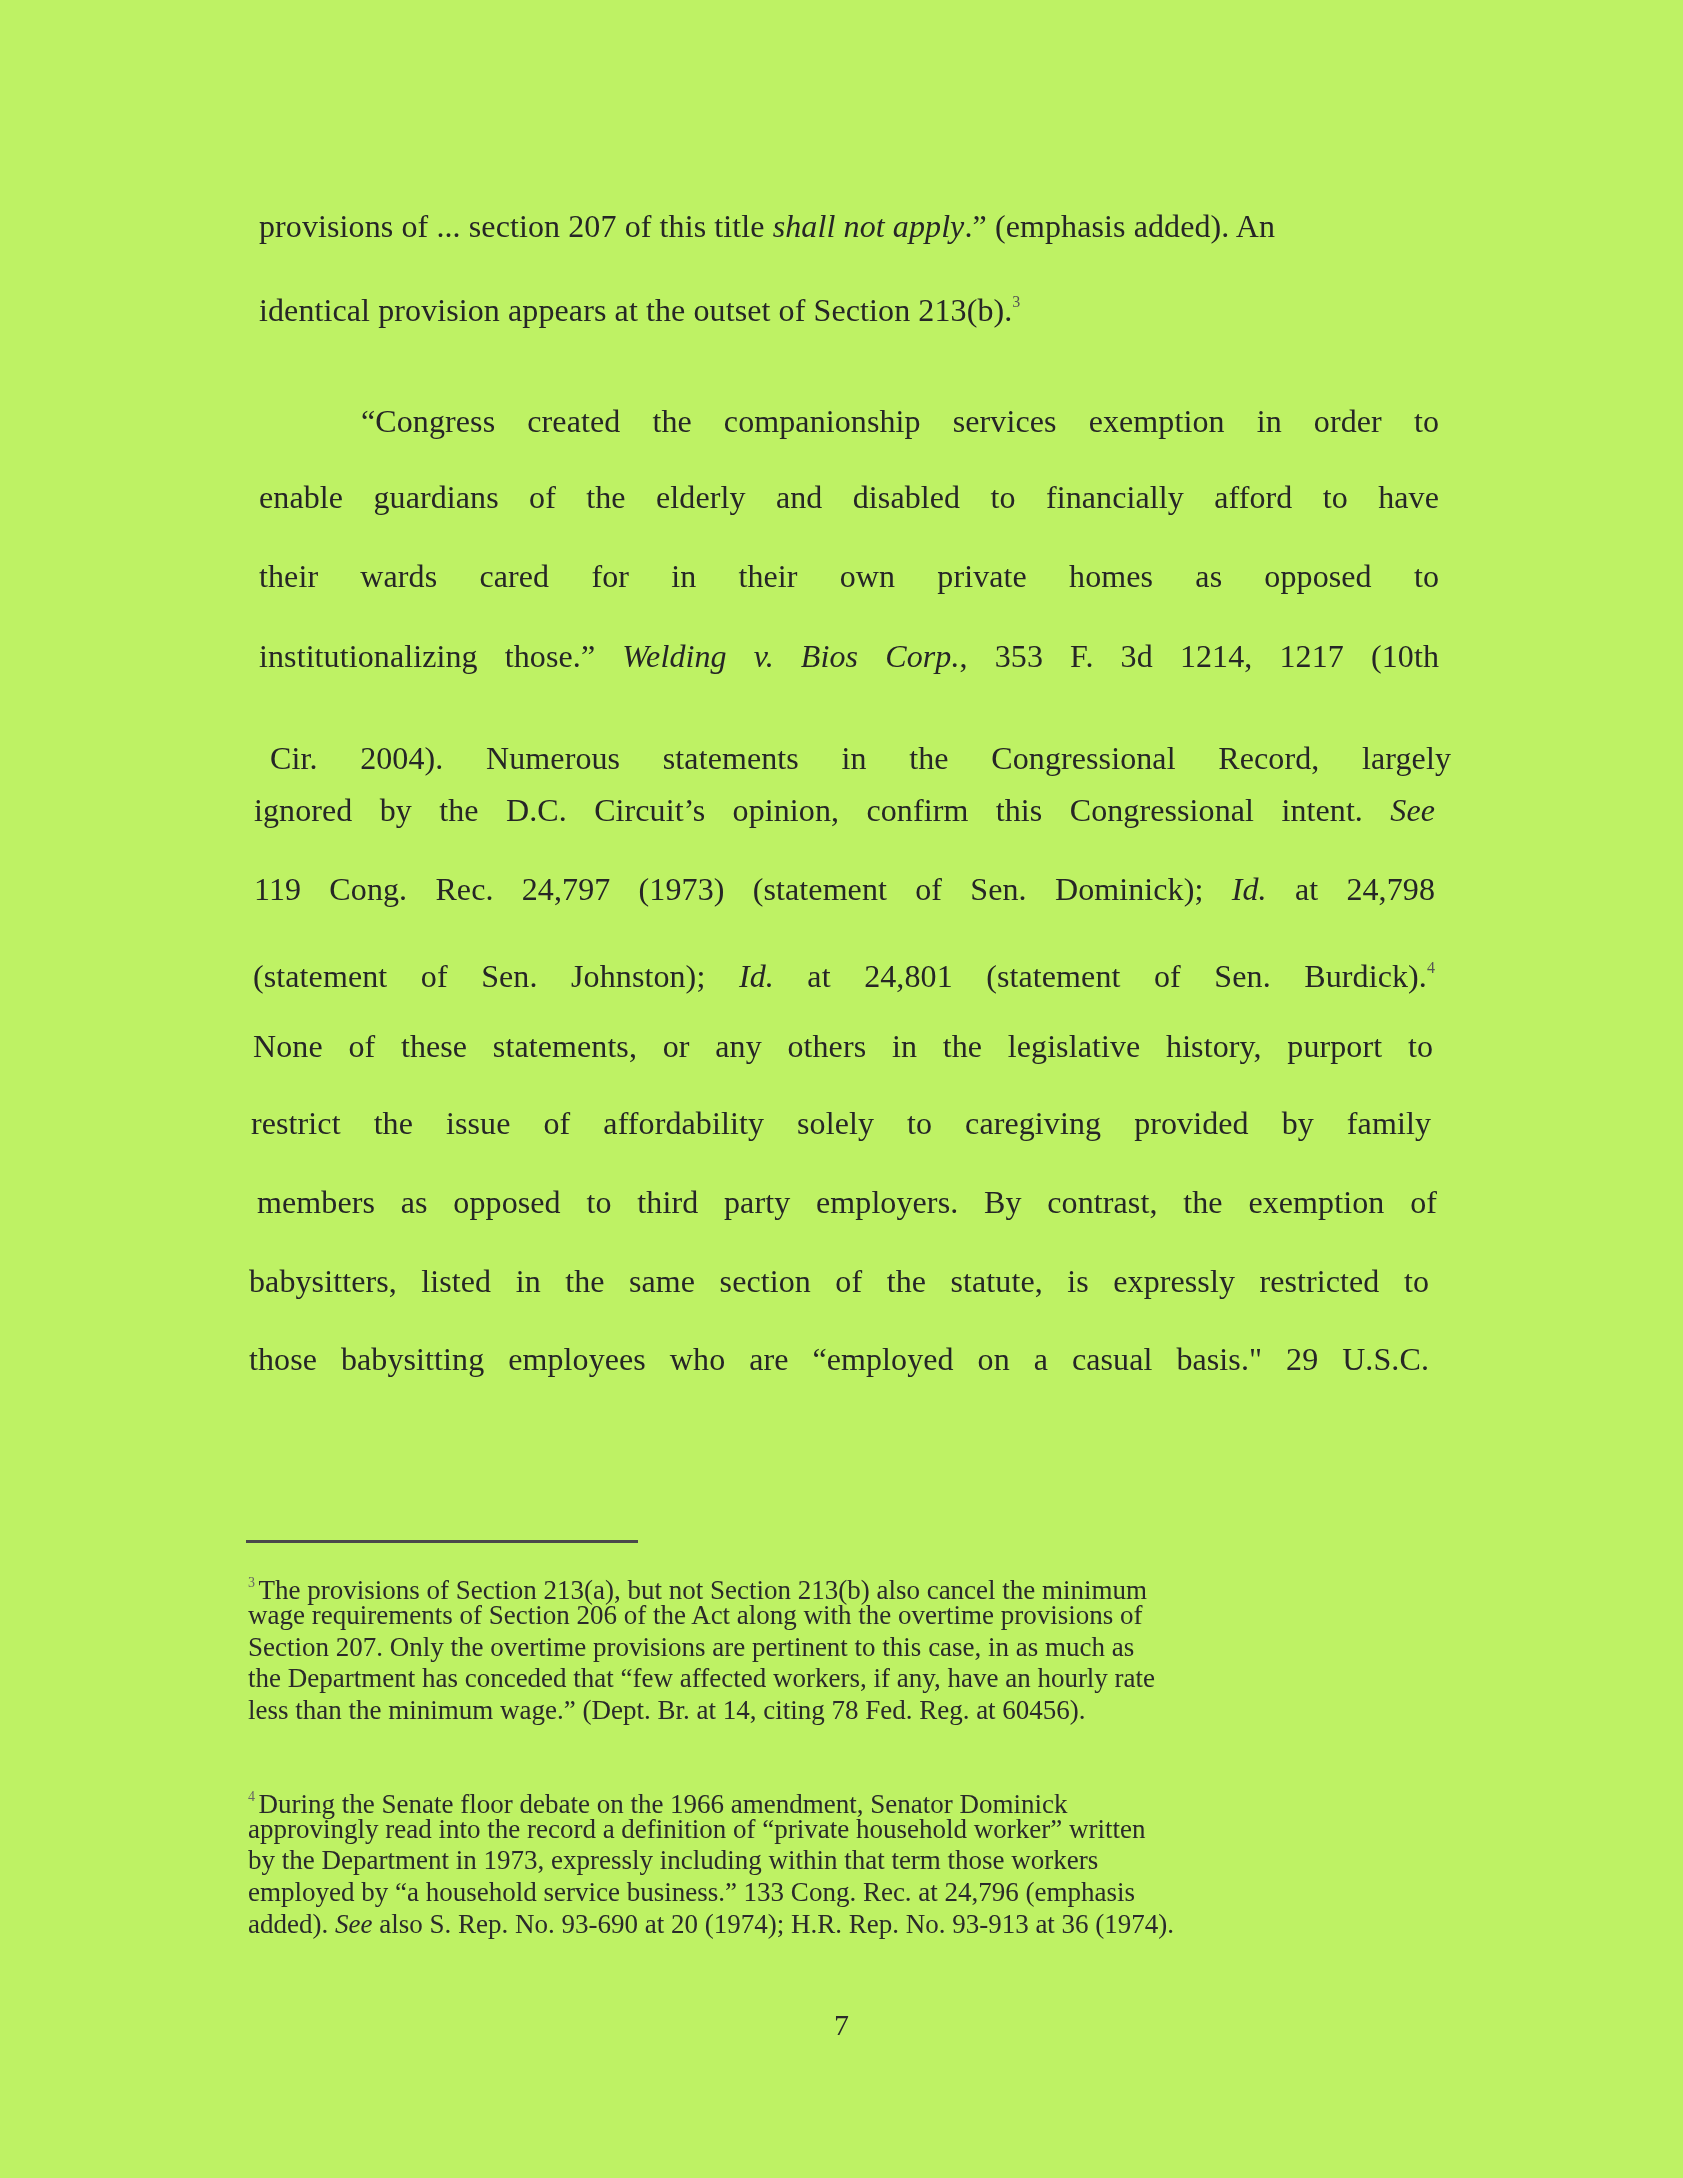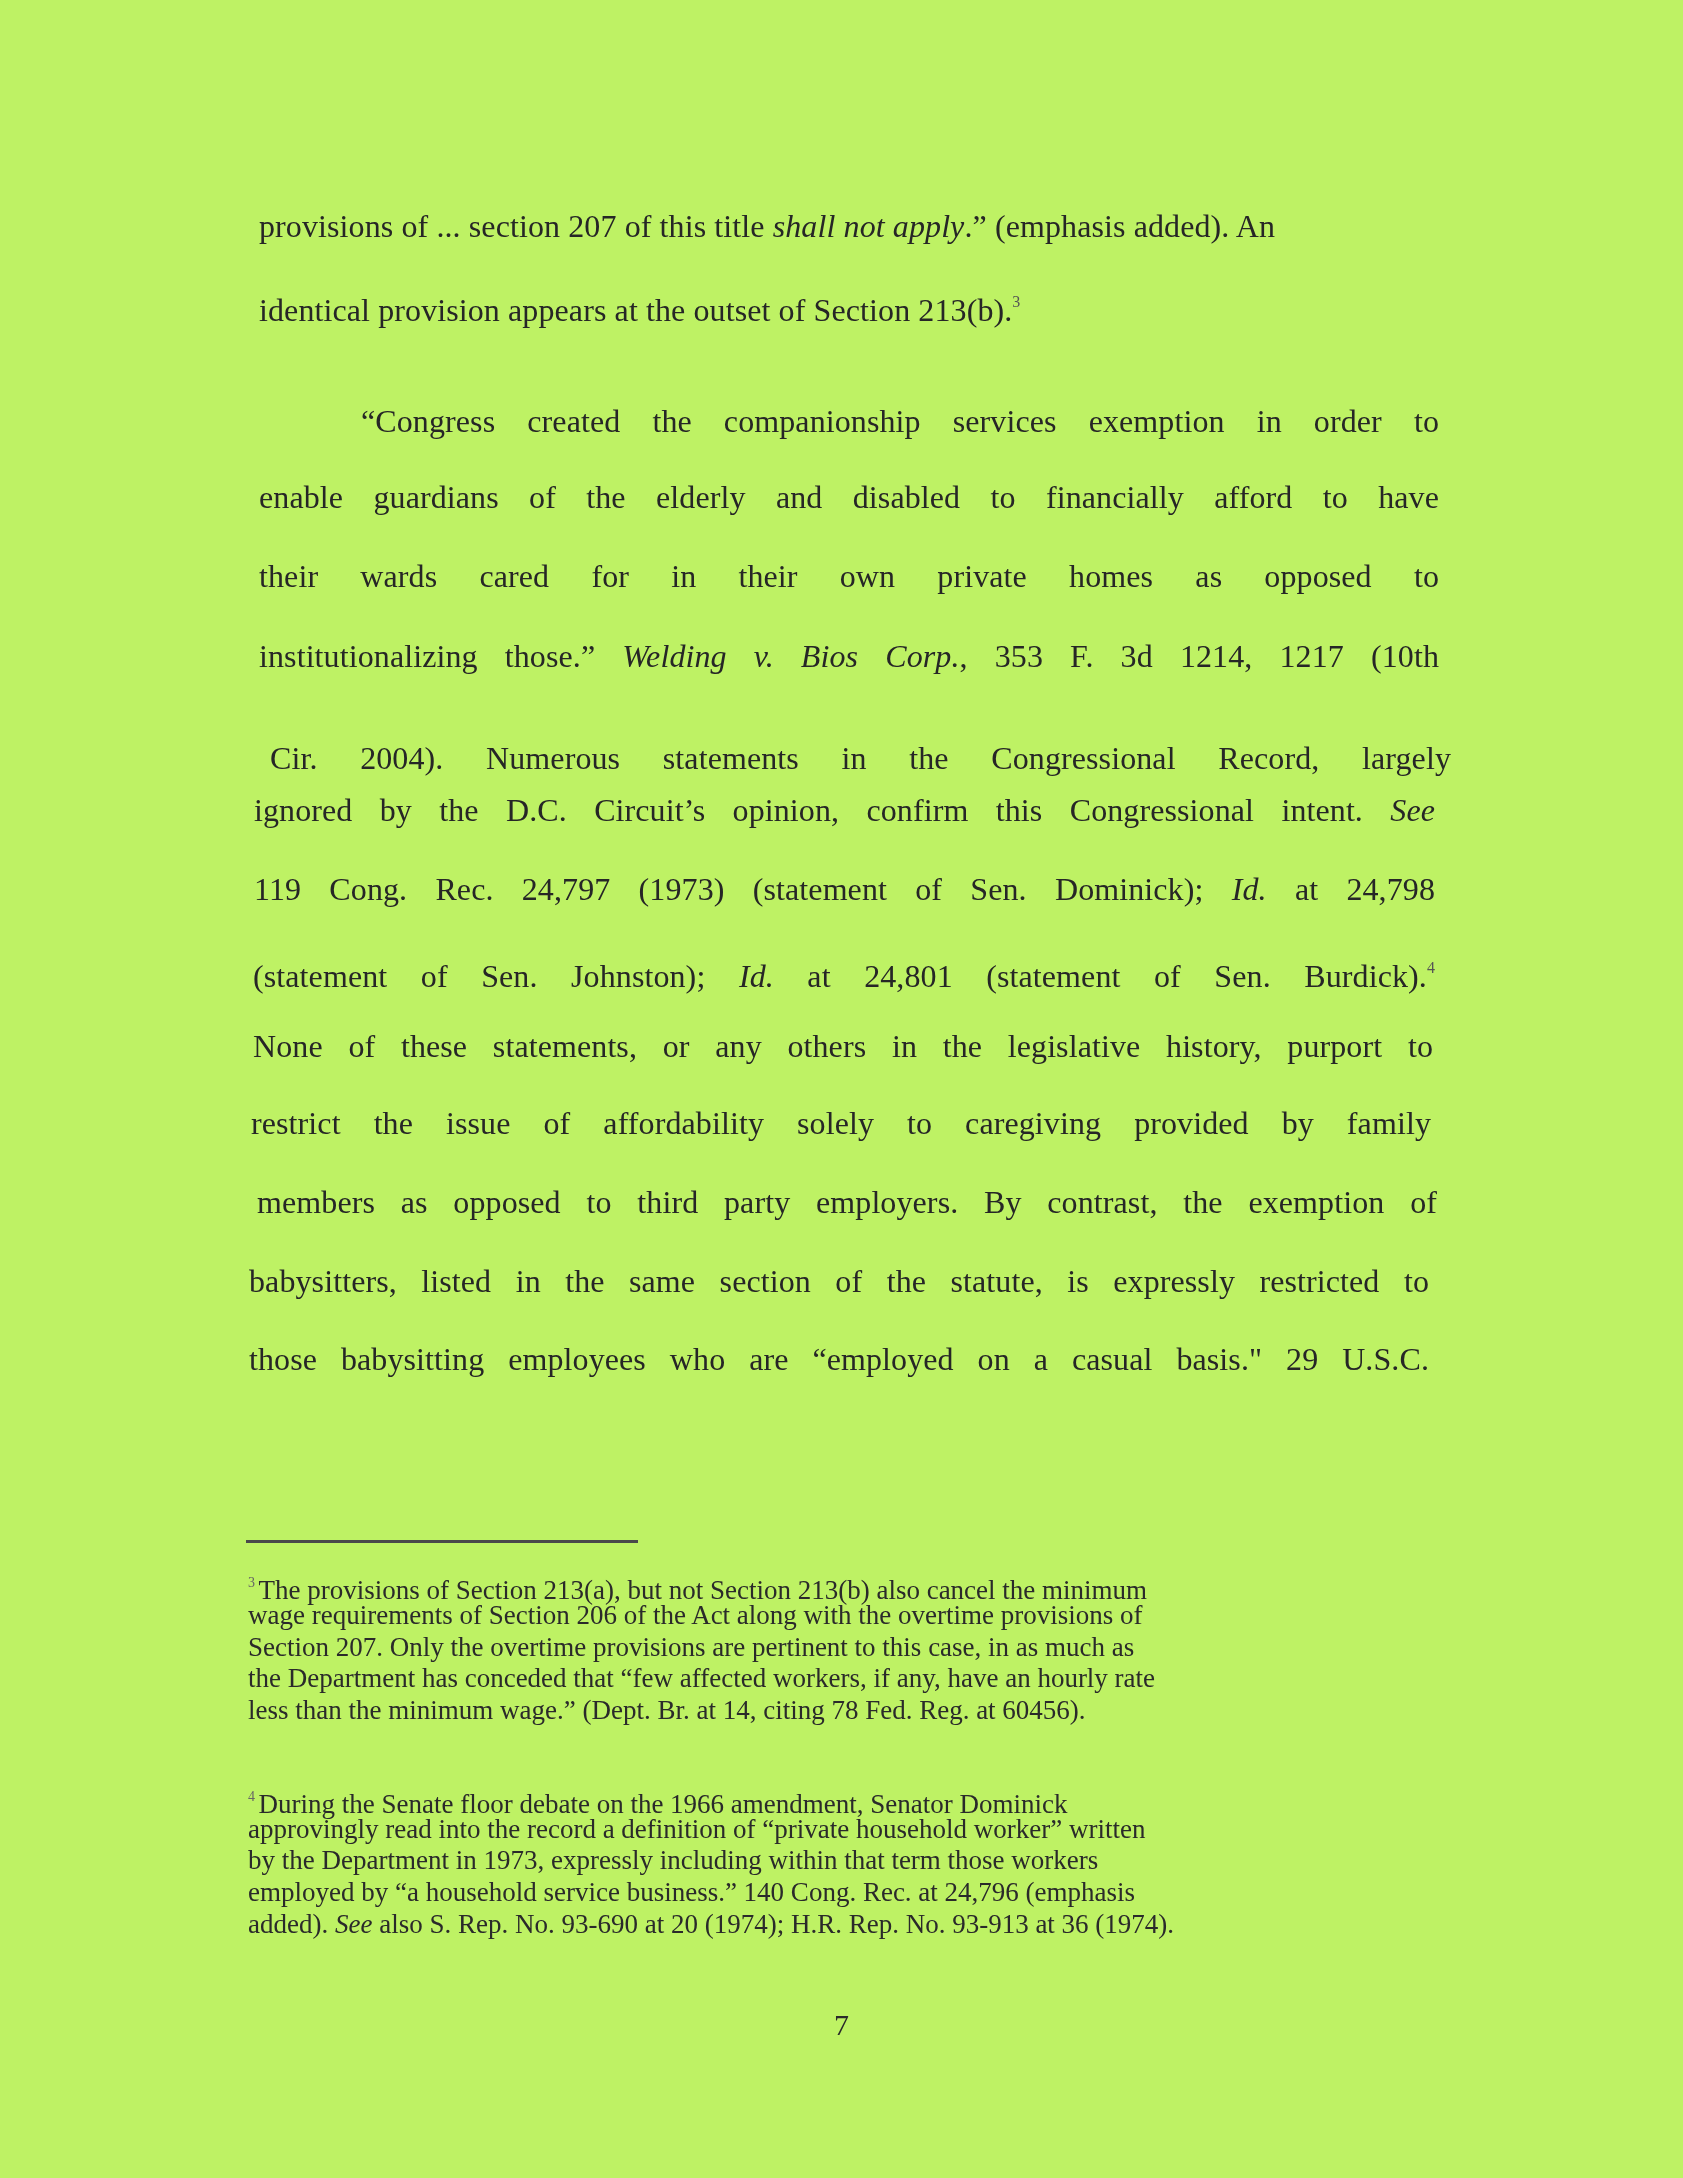--- a/index.html
+++ b/index.html
@@ -99,20 +99,20 @@
         <div class="fn-line" style="left: 248px; top: 1568px;"><span class="fn-sup">3 </span><span>The provisions of Section 213(a), but not Section 213(b) also cancel the minimum</span></div>
         <div class="fn-line" style="left: 248px; top: 1600px;"><span>wage requirements of Section 206 of the Act along with the overtime provisions of</span></div>
         <div class="fn-line" style="left: 248px; top: 1632px;"><span>Section 207.  Only the overtime provisions are pertinent to this case, in as much as</span></div>
         <div class="fn-line" style="left: 248px; top: 1663px;"><span>the Department has conceded that “few affected workers, if any, have an hourly rate</span></div>
         <div class="fn-line" style="left: 248px; top: 1695px;"><span>less than the minimum wage.” (Dept. Br. at 14, citing 78 Fed. Reg. at 60456).</span></div>
       </div>
       <div>
         <div class="fn-line" style="left: 248px; top: 1782px;"><span class="fn-sup">4 </span><span>During the Senate floor debate on the 1966 amendment, Senator Dominick</span></div>
         <div class="fn-line" style="left: 248px; top: 1814px;"><span>approvingly read into the record a definition of “private household worker” written</span></div>
         <div class="fn-line" style="left: 248px; top: 1845px;"><span>by the Department in 1973, expressly including within that term those workers</span></div>
-        <div class="fn-line" style="left: 248px; top: 1877px;"><span>employed by “a household service business.” 140 Cong. Rec. at 24,796 (emphasis</span></div>
+        <div class="fn-line" style="left: 248px; top: 1877px;"><span>employed by “a household service business.” 133 Cong. Rec. at 24,796 (emphasis</span></div>
         <div class="fn-line" style="left: 248px; top: 1909px;"><span>added). </span><i>See</i><span> also S. Rep. No. 93-690 at 20 (1974); H.R. Rep. No. 93-913 at 36 (1974).</span></div>
       </div>
     </div>
 
   <div class="page-number">7</div>
 </div>
 
 
 </body></html>

